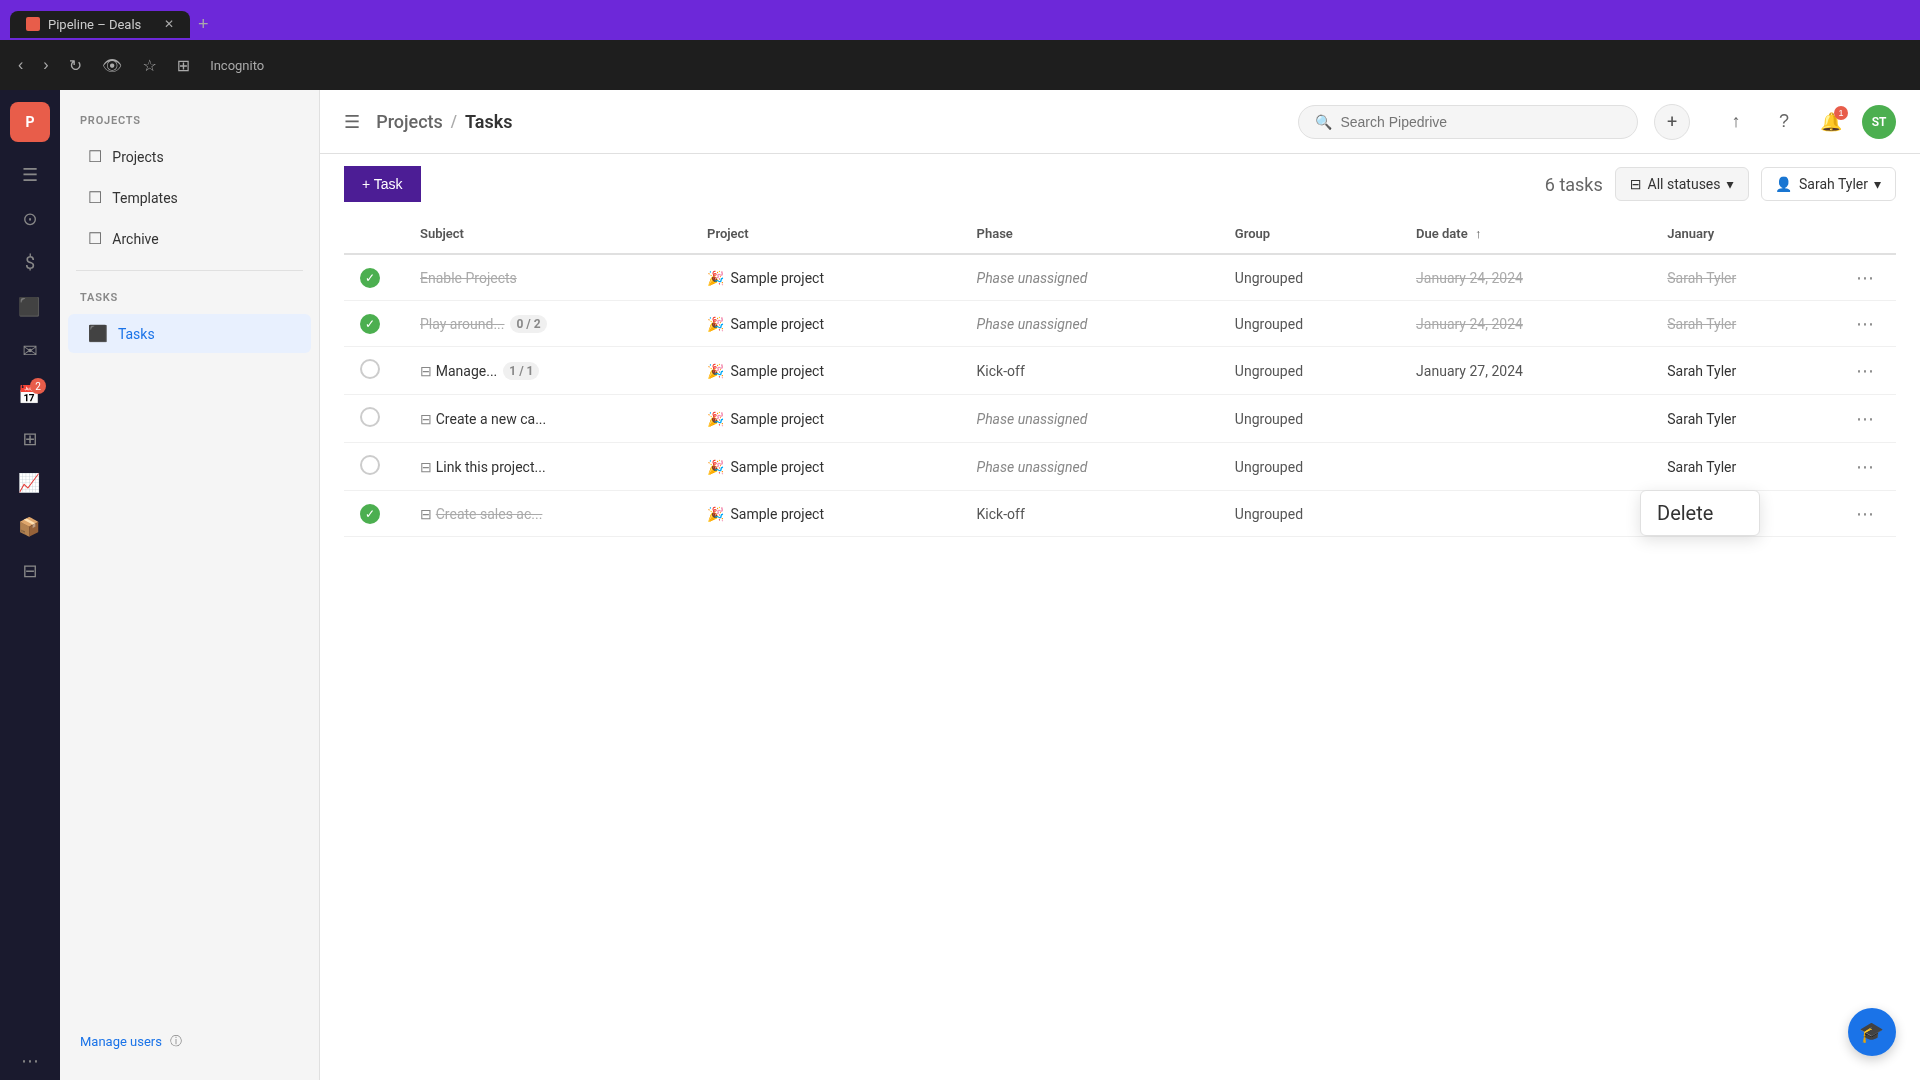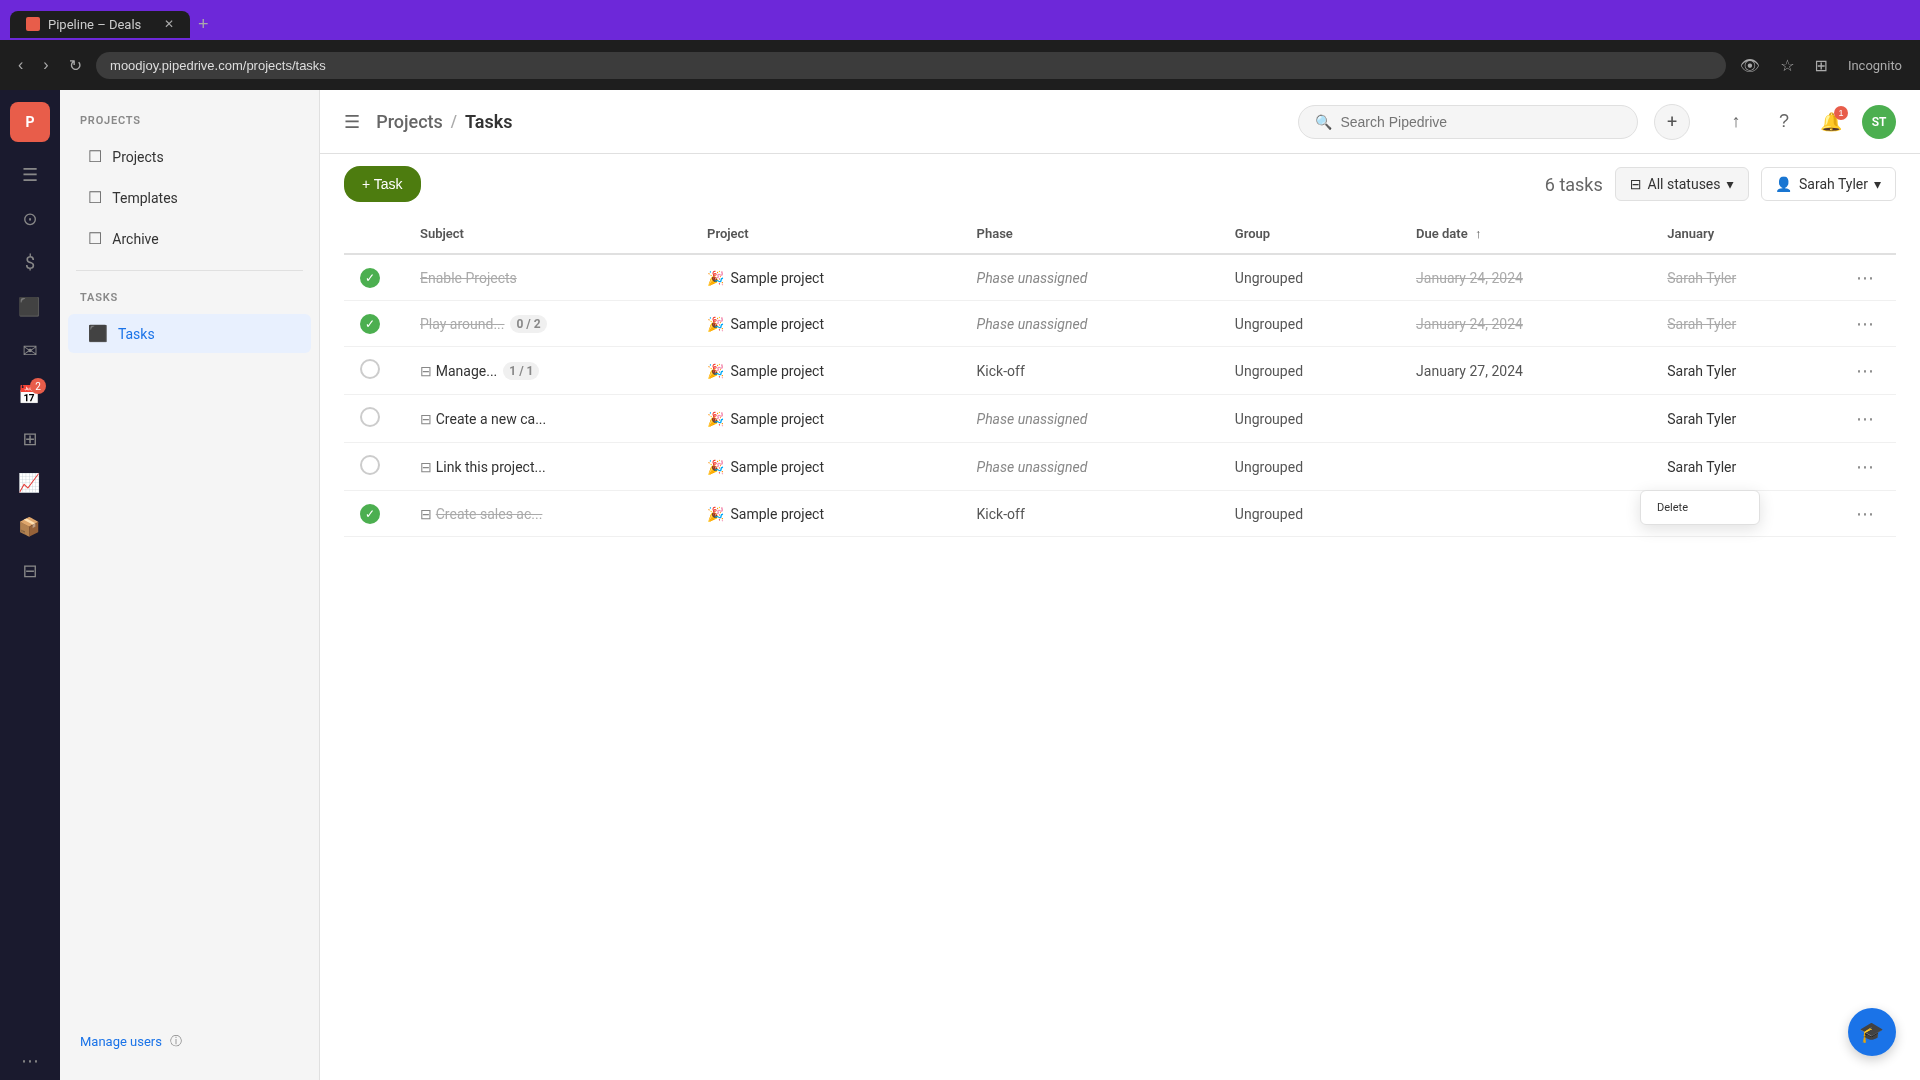--- a/index.html
+++ b/index.html
@@ -51,21 +51,21 @@
     .search-icon { color: #888; font-size: 14px; }
     .add-btn { width: 36px; height: 36px; background: #f5f5f5; border: 1px solid #e0e0e0; border-radius: 50%; display: flex; align-items: center; justify-content: center; cursor: pointer; font-size: 18px; color: #555; }
     .topbar-actions { display: flex; align-items: center; gap: 12px; margin-left: 12px; }
     .topbar-action-btn { background: none; border: none; color: #666; font-size: 18px; cursor: pointer; width: 36px; height: 36px; display: flex; align-items: center; justify-content: center; border-radius: 50%; }
     .notification-btn { position: relative; }
     .notification-badge { position: absolute; top: 2px; right: 2px; background: #e85d4a; color: #fff; border-radius: 50%; width: 14px; height: 14px; font-size: 9px; display: flex; align-items: center; justify-content: center; }
     .avatar { width: 34px; height: 34px; background: #4caf50; border-radius: 50%; color: #fff; font-size: 12px; font-weight: 600; display: flex; align-items: center; justify-content: center; cursor: pointer; }
 
     
     .toolbar { display: flex; align-items: center; padding: 12px 24px; gap: 12px; }
-    .add-task-btn { display: flex; align-items: center; gap: 8px; background: #4d7c0f; color: #fff; border: none; border-radius: 16px; padding: 10px 18px; font-size: 14px; font-weight: 500; cursor: pointer; }
+    .add-task-btn { display: flex; align-items: center; gap: 8px; background: #4c1d95; color: #fff; border: none; border-radius: 0; padding: 10px 18px; font-size: 14px; font-weight: 500; cursor: pointer; }
     .task-count { margin-left: auto; color: #666; font-size: 18px; }
     .filter-btn { display: flex; align-items: center; gap: 6px; background: #f5f5f5; border: 1px solid #e0e0e0; border-radius: 6px; padding: 8px 14px; font-size: 14px; color: #333; cursor: pointer; }
     .assignee-filter { display: flex; align-items: center; gap: 6px; border: 1px solid #e0e0e0; border-radius: 6px; padding: 8px 14px; font-size: 14px; color: #333; cursor: pointer; background: #fff; }
 
     
     .table-container { flex: 1; overflow: auto; padding: 0 24px; }
     table { width: 100%; border-collapse: collapse; }
     thead tr { border-bottom: 2px solid #e0e0e0; }
     th { text-align: left; padding: 12px 16px; font-size: 13px; font-weight: 600; color: #555; white-space: nowrap; }
     th.sortable { cursor: pointer; }
@@ -83,21 +83,21 @@
     .date-text.strikethrough { color: #aaa; text-decoration: line-through; }
     .assignee-text { color: #333; }
     .assignee-text.strikethrough { color: #aaa; text-decoration: line-through; }
     .row-menu { color: #888; cursor: pointer; font-size: 18px; padding: 2px 6px; border-radius: 4px; }
     .task-counter { font-size: 12px; color: #888; background: #f0f0f0; border-radius: 10px; padding: 2px 6px; margin-left: 6px; font-weight: bold; }
     .task-with-counter { display: flex; align-items: center; }
     .subtask-icon { color: #888; font-size: 14px; margin-right: 4px; }
 
     
     .context-menu { position: absolute; background: #fff; border: 1px solid #e0e0e0; border-radius: 6px; box-shadow: 0 4px 16px rgba(0,0,0,0.12); z-index: 100; min-width: 120px; }
-    .context-menu-item { padding: 10px 16px; font-size: 11px; color: #333; cursor: pointer; }
+    .context-menu-item { padding: 10px 16px; font-size: 20px; color: #333; cursor: pointer; }
 
     
     .sort-icon { display: inline-block; margin-left: 4px; color: #555; }
 
     
     .help-fab { position: fixed; bottom: 24px; right: 24px; width: 48px; height: 48px; background: #1a73e8; border-radius: 50%; display: flex; align-items: center; justify-content: center; color: #fff; font-size: 20px; cursor: pointer; box-shadow: 0 4px 12px rgba(0,0,0,0.2); z-index: 200; }
   </style>
 </head>
 <body>
 
@@ -107,21 +107,20 @@
       <div class="tab-favicon"></div>
       <span>Pipeline – Deals</span>
       <span class="tab-close">✕</span>
     </div>
     <button class="browser-tab-new">+</button>
   </div>
   <div class="browser-nav">
     <button class="browser-nav-btn">‹</button>
     <button class="browser-nav-btn">›</button>
     <button class="browser-nav-btn">↻</button>
-    <input class="address-bar" type="text" value="moodjoy.pipedrive.com/projects/tasks" style="">
     <div class="browser-actions">
       <span>👁</span>
       <span>☆</span>
       <span>⊞</span>
       <span style="color:#aaa;font-size:13px;">Incognito</span>
     </div>
   </div>
 </div>
 
 <div class="app">

